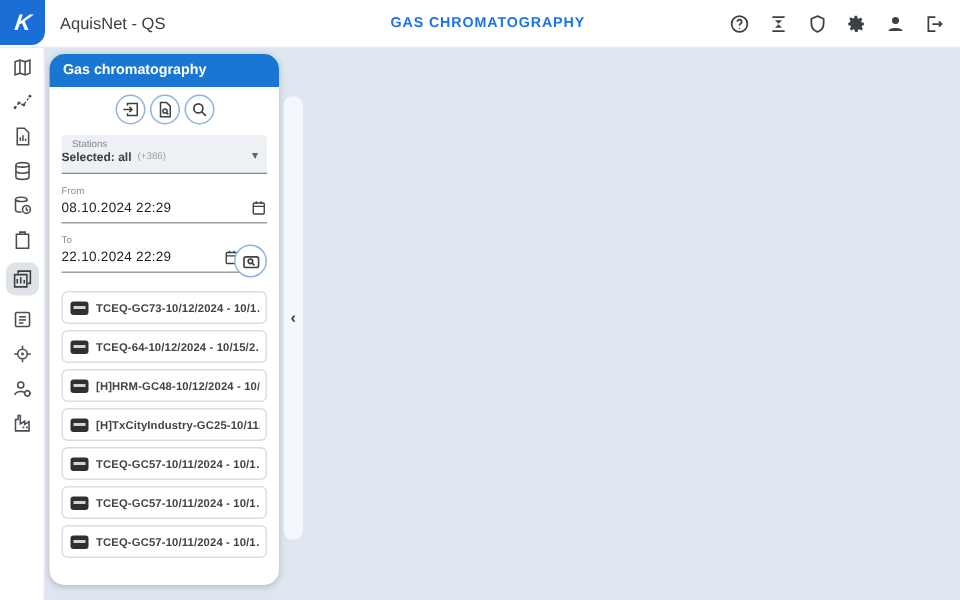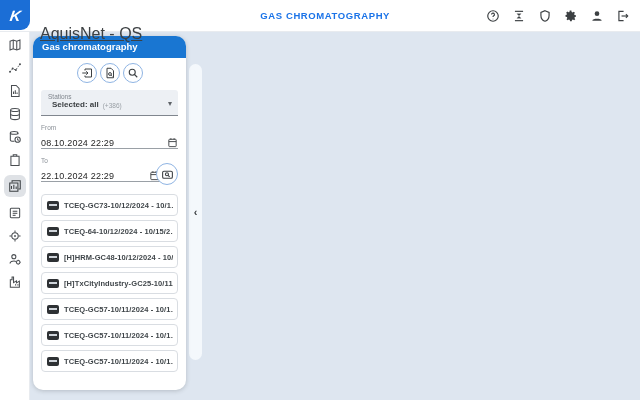--- a/index.html
+++ b/index.html
@@ -7,22 +7,22 @@
     font-family:"Liberation Sans", sans-serif; background:#ffffff; }
 
   
   .topbar { position:absolute; left:0; top:0; width:640px; height:32px;
     background:#ffffff; border-bottom:1px solid #e8ebef; z-index:5; }
   .logo { position:absolute; left:0; top:0; width:30px; height:30px;
     background:#1b6ed6; border-radius:0 0 9px 0; display:flex;
     align-items:center; justify-content:center; }
   .logo span { color:#fff; font-weight:bold; font-style:italic;
     font-size:15px; transform:skewX(-8deg); }
-  .app-title { position:absolute; left:40px; top:18px; height:32px;
-    line-height:32px; font-size:16px; font-weight:500; color:#3c4043;text-decoration:underline; }
+  .app-title { position:absolute; left:40px; top:0; height:32px;
+    line-height:32px; font-size:11px; font-weight:500; color:#3c4043; }
   .page-title { position:absolute; left:50%; top:0; transform:translateX(-46%);
     height:32px; line-height:32px; font-size:9.5px; font-weight:700;
     letter-spacing:.6px; color:#1a73e8; }
   .topbar-icons { position:absolute; right:10px; top:0; height:32px;
     display:flex; align-items:center; gap:11px; }
   .tb-ic { width:15px; height:15px; display:flex; align-items:center;
     justify-content:center; cursor:pointer; color:#3c4043; }
   .tb-ic svg { width:14px; height:14px; }
 
   
@@ -50,29 +50,29 @@
     padding-top:5px; }
   .circle-btn { width:20px; height:20px; border-radius:50%;
     border:1px solid #8fb4e3; background:#fff; display:flex;
     align-items:center; justify-content:center; cursor:pointer; color:#3c4043; }
   .circle-btn svg { width:12px; height:12px; }
 
   .stations { margin:7px 8px 0 8px; height:26px; background:#edf0f4;
     border-bottom:1px solid #80868e; border-radius:3px 3px 0 0;
     position:relative; cursor:pointer; }
   .stations .lbl { font-size:6.5px; color:#80868e; padding:3px 0 0 7px; }
-  .stations .val-row { display:flex; align-items:flex-end; padding-left:11px; }
+  .stations .val-row { display:flex; align-items:center; }
   .stations .val { font-size:8px; font-weight:700; color:#3c4043; }
   .stations .extra { font-size:6.5px; color:#9aa0a6; margin-left:4px; }
   .stations .caret { position:absolute; right:6px; top:9px; font-size:8px;
     color:#5f6368; }
 
   .fld { margin:8px 8px 0 8px; position:relative; }
   .fld .lbl { font-size:6.5px; color:#8a9097; margin-bottom:2px; }
-  .fld .row { display:flex; align-items:flex-end; justify-content:space-between;
+  .fld .row { display:flex; align-items:flex-start; justify-content:space-between;
     border-bottom:1px solid #9aa0a6; height:16px; }
   .fld .val { font-size:9px; color:#1f1f1f; letter-spacing:.2px; }
   .fld .row svg { width:11px; height:11px; color:#3c4043; }
   .fld.to .row { width:119px; }
   .to-search { position:absolute; right:0; top:6px; width:22px; height:22px; }
   .to-search svg { width:13px; height:13px; }
 
   .results { margin:12px 8px 0 8px; display:flex; flex-direction:column;
     gap:4px; }
   .res-item { height:22px; background:#fff; border:1px solid #d9dde2;

